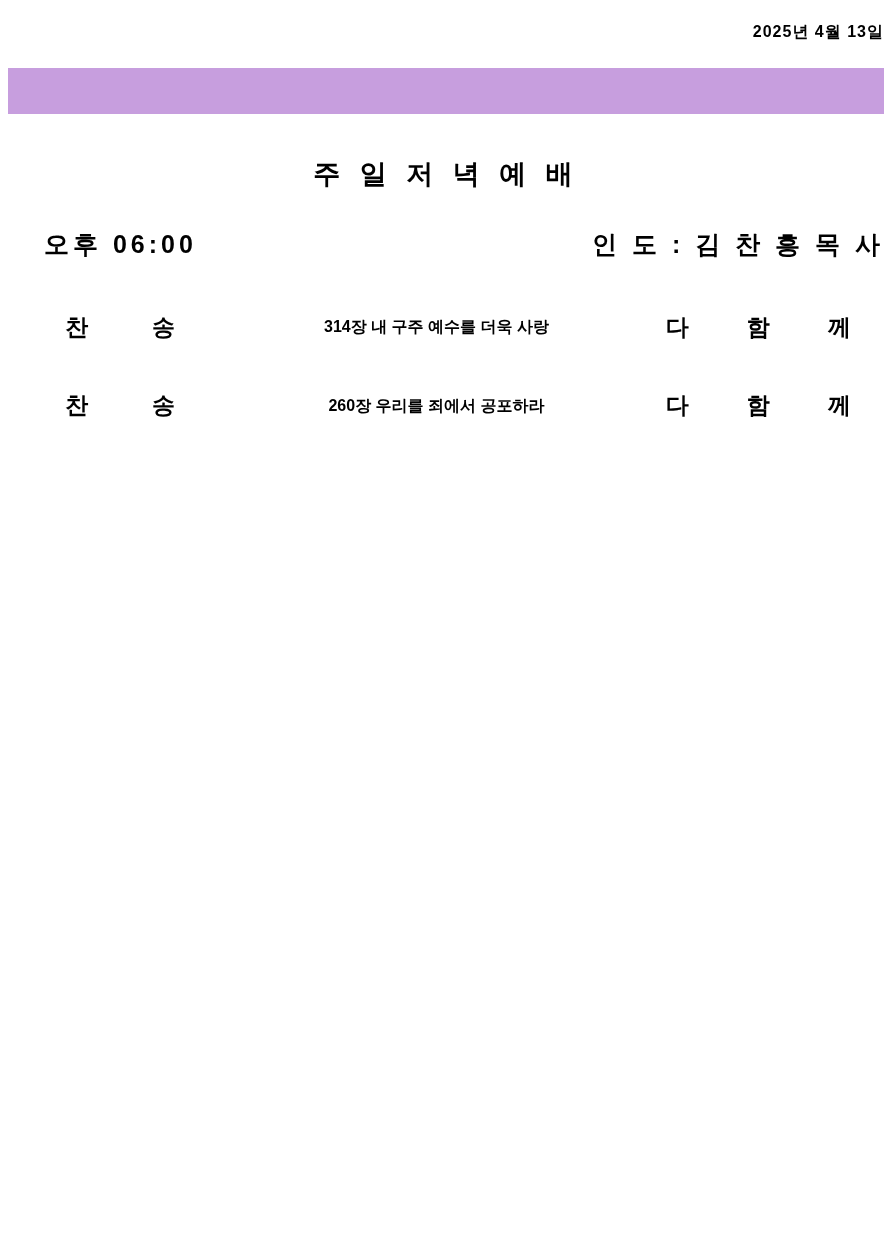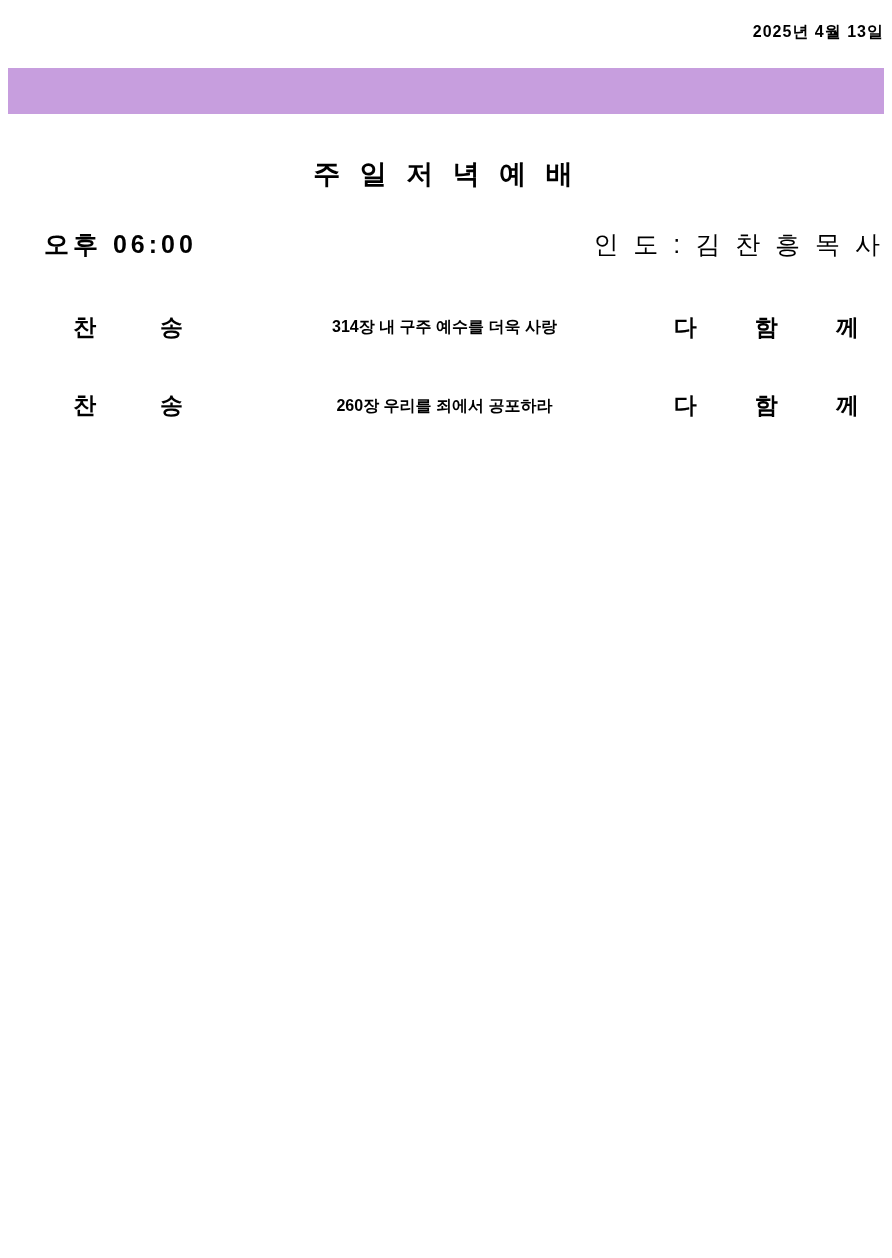--- a/index.html
+++ b/index.html
@@ -72,30 +72,30 @@
     font-weight: bold;
     letter-spacing: 4px;
     white-space: nowrap;
     margin-left: 36px;
   }
   .leader-text {
     position: absolute;
     right: 0;
     top: 0;
     font-size: 25px;
-    font-weight: normal;
+    font-weight: bold;
     letter-spacing: 4px;
     white-space: nowrap;
   }
 
   
   .order-table {
     position: absolute;
     top: 288px;
-    left: 12px;
+    left: 4px;
     width: 876px;
     border-collapse: collapse;
     table-layout: fixed;
   }
   .order-table td {
     padding: 0;
     vertical-align: middle;
     font-weight: bold;
     color: #000;
   }

